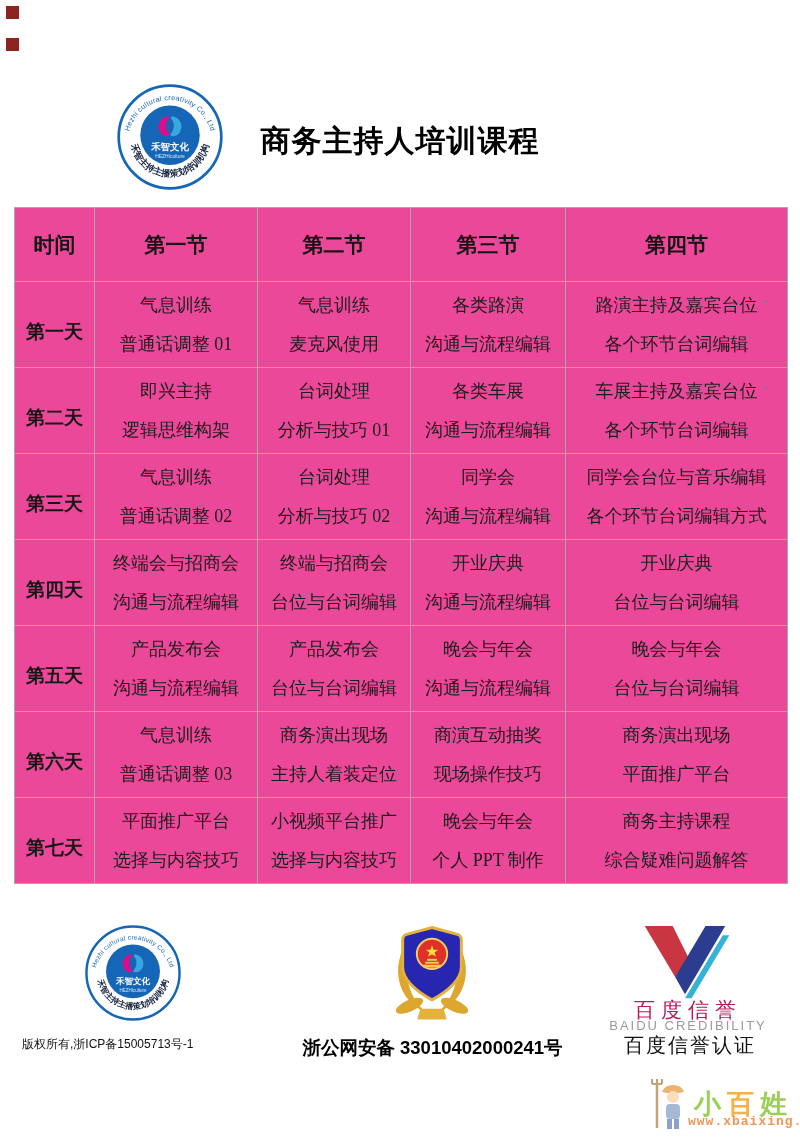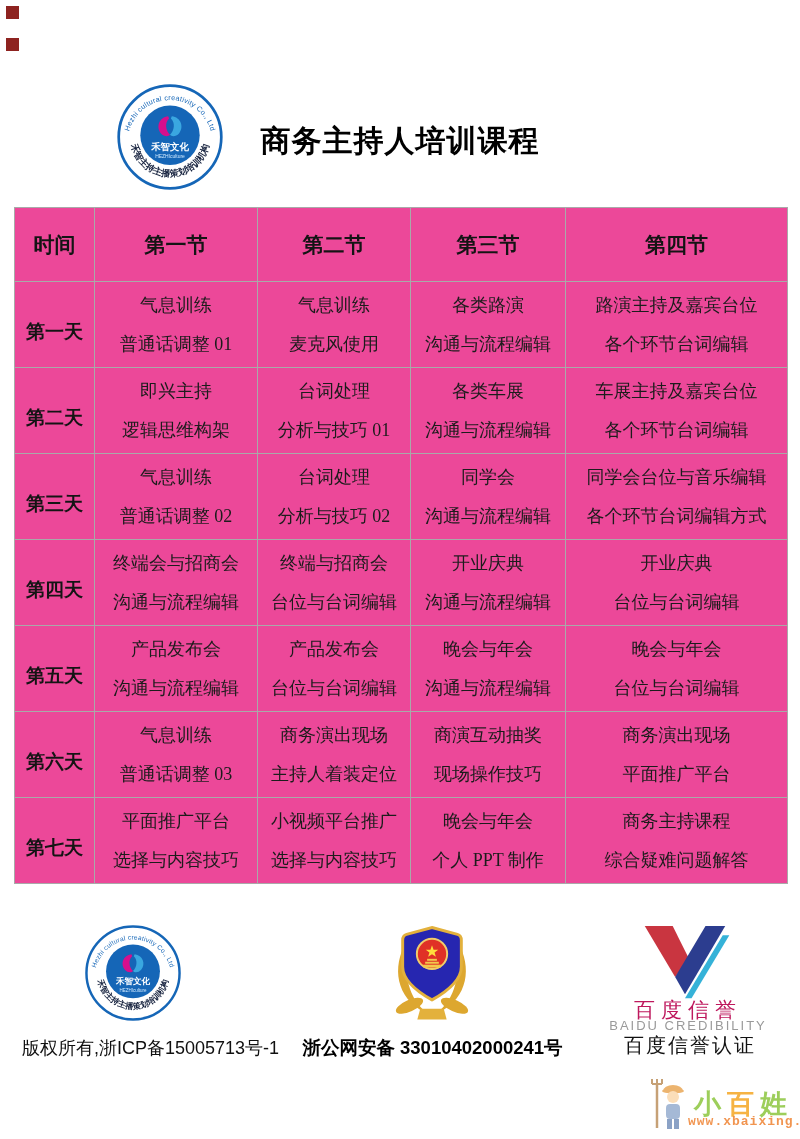--- a/index.html
+++ b/index.html
@@ -31,21 +31,21 @@
     box-sizing:border-box;border-right:1px solid #a9a9a9;border-bottom:1px solid #a9a9a9;
     display:flex;align-items:center;justify-content:center;background:#ec4899;
   }
   .hcell{height:74px;font-size:21px;font-weight:bold;color:#141414;}
   .day-cell{height:86px;font-size:19px;font-weight:bold;color:#141414;
     align-items:flex-end;padding-bottom:22px;}
   .content-cell{height:86px;flex-direction:column;justify-content:center;gap:21px;
     font-size:18px;font-weight:500;color:#1c1c1c;line-height:1;}
 
   
-  .footer-text{position:absolute;font-size:18px;color:#101010;}
+  .footer-text{position:absolute;font-size:12px;color:#101010;}
   .police-text{position:absolute;font-size:18.5px;font-weight:bold;color:#000;}
   .baidu-name{position:absolute;font-size:21px;color:#be185d;letter-spacing:6px;}
   .baidu-sub{position:absolute;font-size:13px;color:#9a9a9a;letter-spacing:2px;}
   .baidu-cert{position:absolute;font-size:20px;color:#111;letter-spacing:2px;}
 
   
   .wm-text{position:absolute;font-size:27px;font-weight:bold;letter-spacing:6px;opacity:.85;margin-top:6px;}
   .wm-url{position:absolute;font-size:13px;font-weight:bold;color:#f08a3e;
     letter-spacing:1px;opacity:.9;font-family:"Liberation Mono",monospace;}
   .wm-c-green{color:#8cc63f;}

